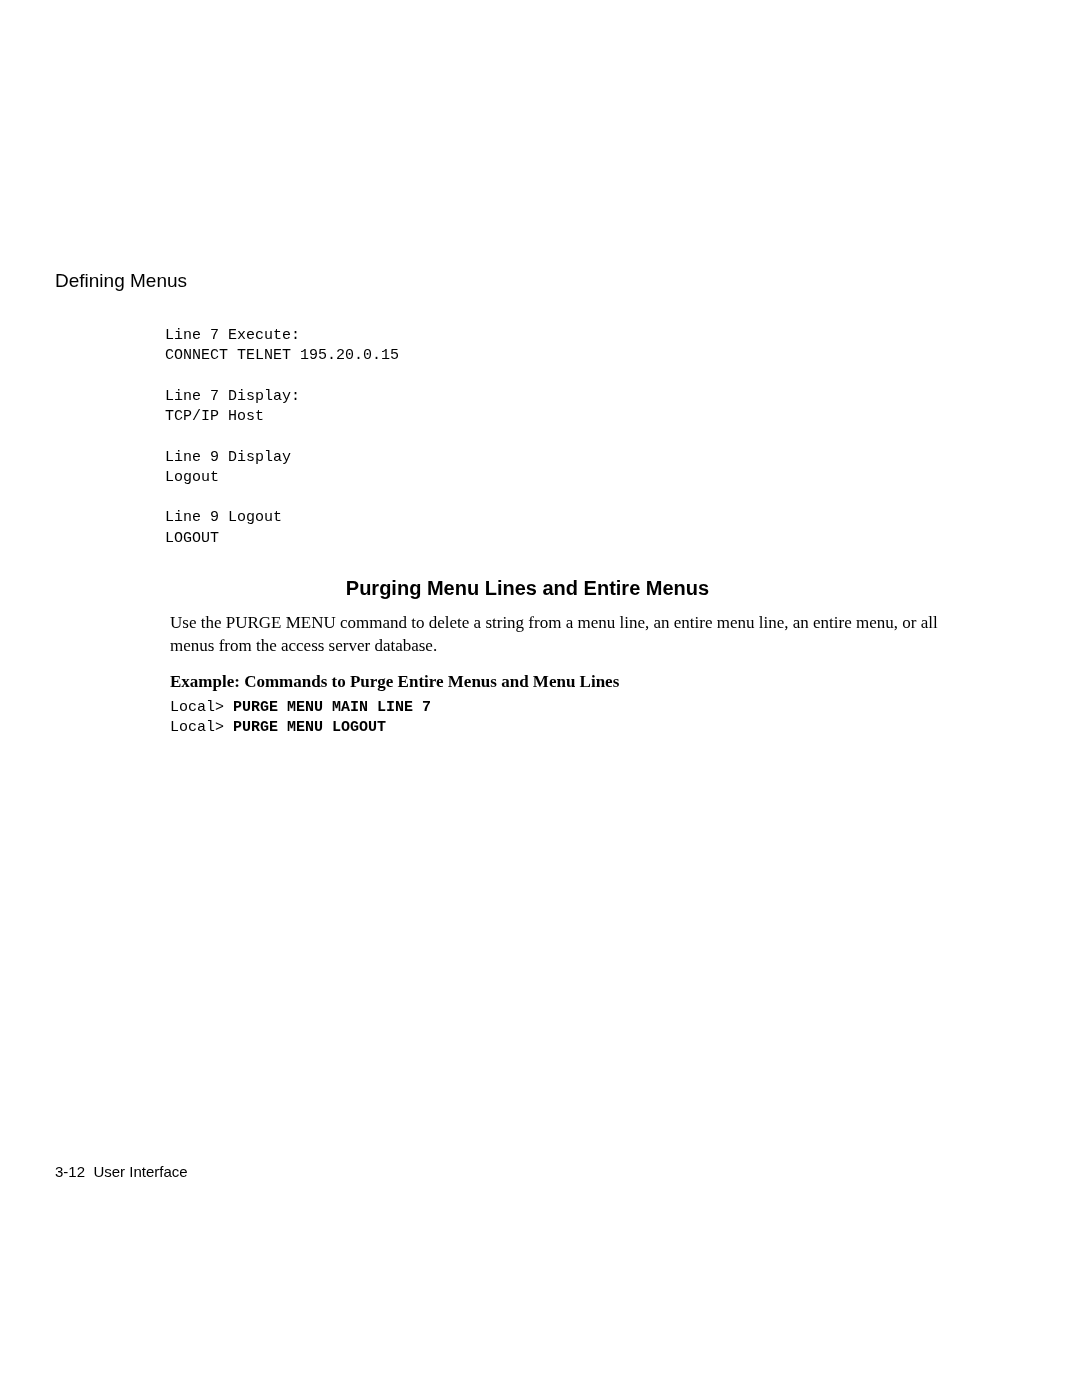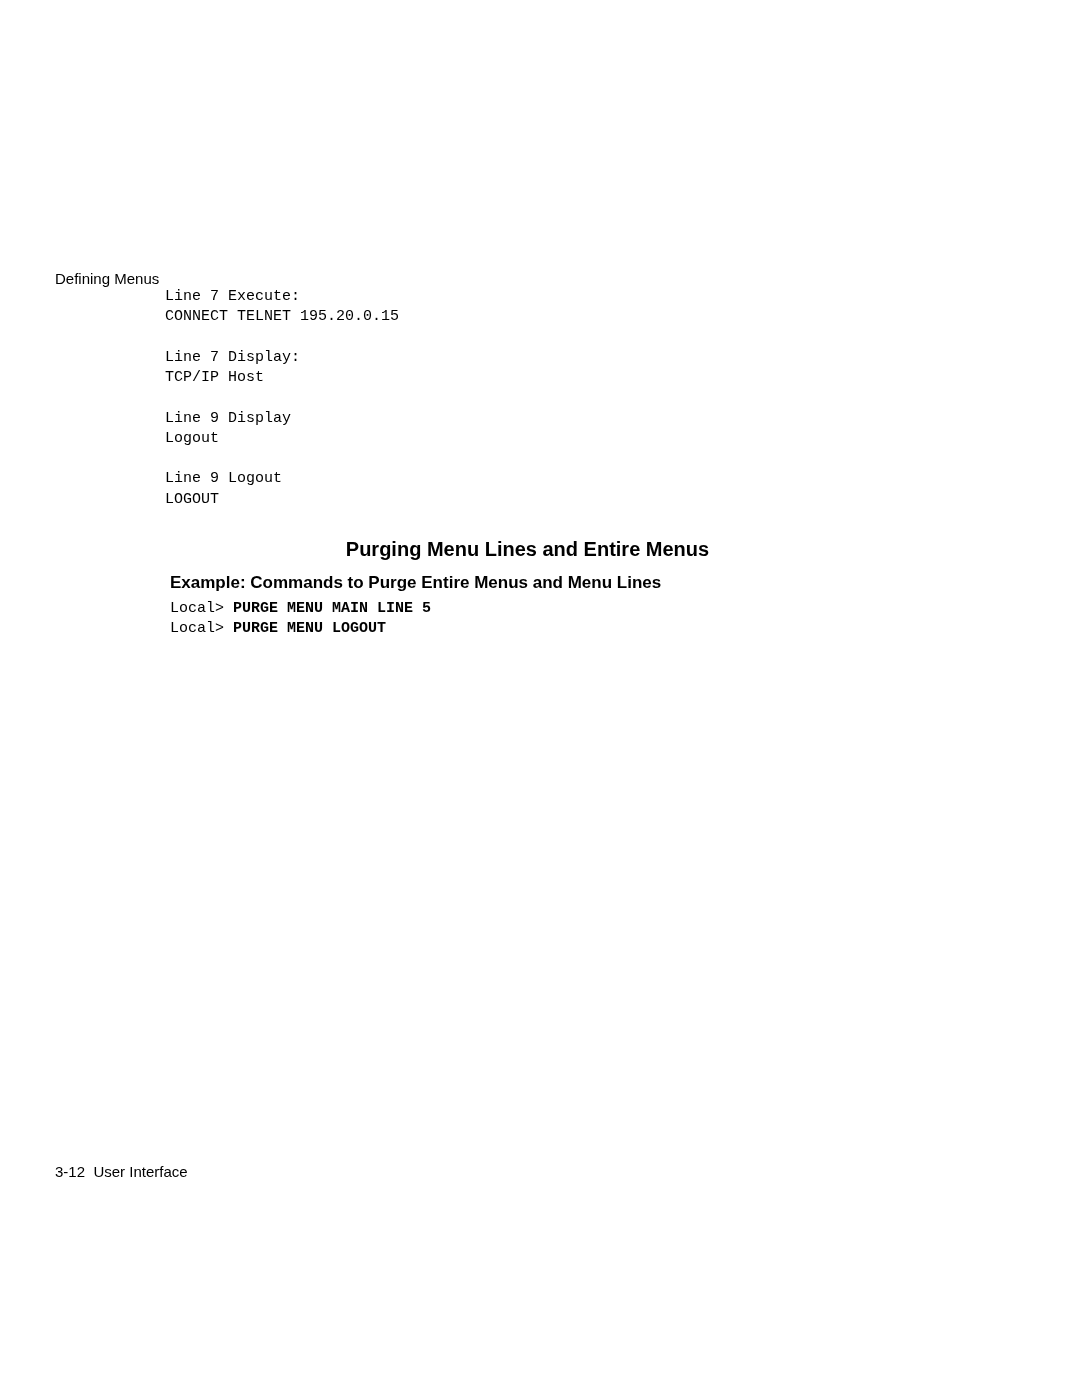--- a/index.html
+++ b/index.html
@@ -12,22 +12,23 @@
       height: 1397px;
       background: #ffffff;
       font-family: 'Times New Roman', Times, serif;
       position: relative;
     }
     .page-container {
       padding: 270px 80px 0 55px;
     }
     .section-header {
       font-family: Arial, Helvetica, sans-serif;
-      font-size: 15px;
+      font-size: 19px;
       font-weight: 400;
+      margin-bottom: 34px;
     }
     .code-block {
       font-family: 'Courier New', Courier, monospace;
       font-size: 15px;
       line-height: 1.35;
       margin-left: 110px;
       white-space: pre;
       margin-bottom: 28px;
     }
     .heading-2 {
@@ -39,21 +40,21 @@
     }
     .body-text {
       font-family: 'Times New Roman', Times, serif;
       font-size: 17px;
       line-height: 1.35;
       margin-left: 115px;
       margin-right: 50px;
       margin-bottom: 14px;
     }
     .example-heading {
-      font-family: Liberation Sans, sans-serif;
+      font-family: Liberation Serif, serif;
       font-size: 17px;
       font-weight: bold;
       margin-left: 115px;
       margin-bottom: 6px;
     }
     .command-block {
       margin-left: 115px;
       font-family: 'Courier New', Courier, monospace;
       font-size: 15px;
       line-height: 1.35;
@@ -89,26 +90,27 @@
 TCP/IP Host
 
 Line 9 Display
 Logout
 
 Line 9 Logout
 LOGOUT</div>
 
   <div class="heading-2">Purging Menu Lines and Entire Menus</div>
 
+  <div class="body-text">Use the PURGE MENU command to delete a string from a menu line, an entire menu line, an entire menu, or all menus from the access server database.</div>
 
   <div class="example-heading">Example: Commands to Purge Entire Menus and Menu Lines</div>
 
 
   <div class="command-block">
-    <span class="command-line"><span class="prompt">Local&gt; </span><span class="command-bold">PURGE MENU MAIN LINE 5</span></span>
+    <span class="command-line"><span class="prompt">Local&gt; </span><span class="command-bold">PURGE MENU MAIN LINE 7</span></span>
     <span class="command-line"><span class="prompt">Local&gt; </span><span class="command-bold">PURGE MENU LOGOUT</span></span>
   </div>
 
 </div>
 
 <div class="footer">
   <span>3-12</span>&nbsp;&nbsp;<span>User Interface</span>
 </div>
 
 </body></html>

